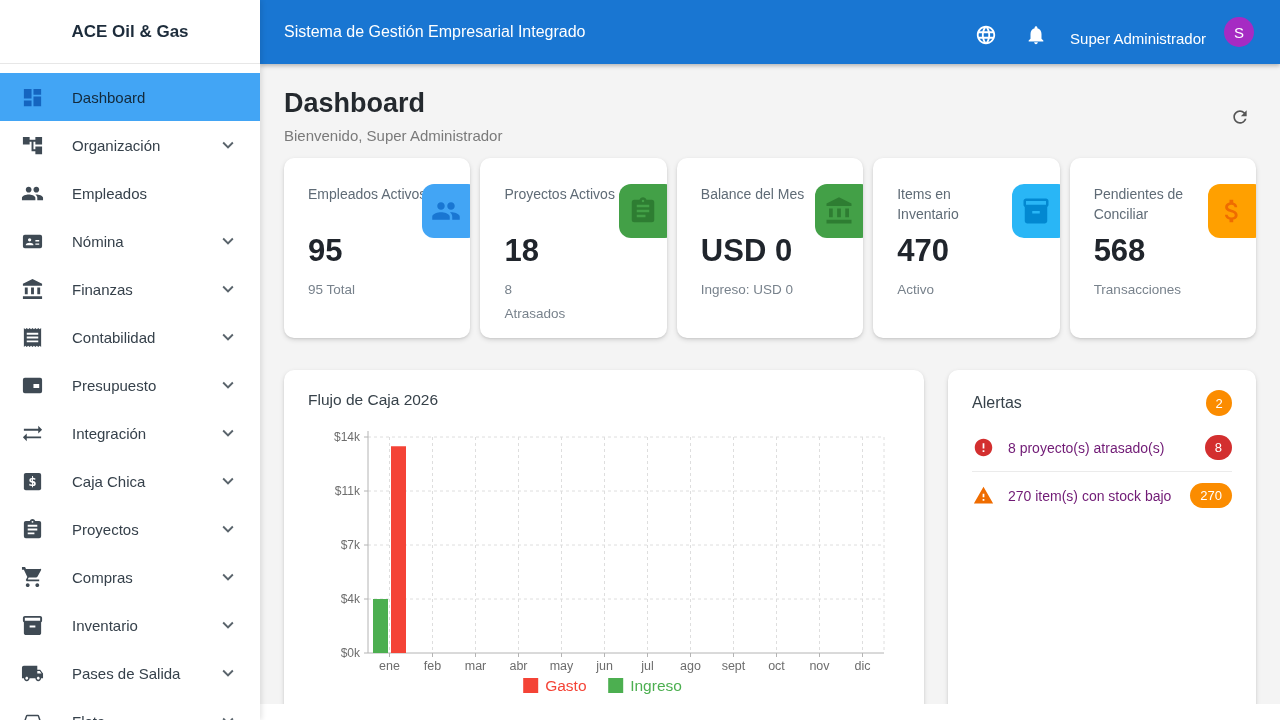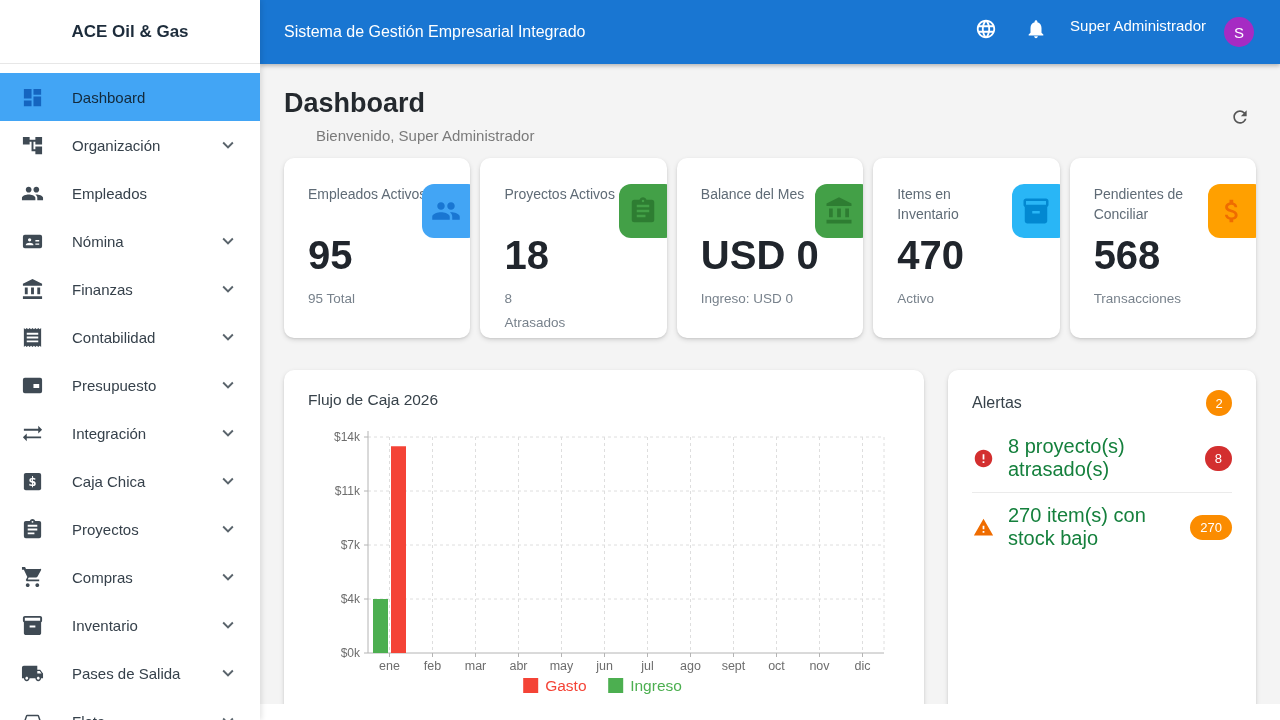--- a/index.html
+++ b/index.html
@@ -17,41 +17,41 @@
   .item .chev { width:24px; height:24px; color:#5a646c; display:flex; align-items:center; justify-content:center; margin-right:6px; }
   .item .chev svg { width:22px; height:22px; fill:currentColor; }
   .item.active { background:#42A5F5; }
   .item.active .mi { color:#1565C0; }
   .item.active .lbl { color:#13293a; }
 
   
   .main { flex:1; display:flex; flex-direction:column; min-width:0; }
   .topbar { height:64px; background:#1976D2; display:flex; align-items:center; padding:0 26px 0 24px; box-shadow:0 2px 4px rgba(0,0,0,.25); position:relative; z-index:4; }
   .topbar-title { color:#fff; font-size:16px; flex:1; }
-  .topbar-right { display:flex; align-items:flex-start; }
+  .topbar-right { display:flex; align-items:flex-end; }
   .tb-icon { width:24px; height:24px; color:#fff; display:flex; align-items:center; justify-content:center; cursor:pointer; }
   .tb-icon svg { width:22px; height:22px; fill:currentColor; }
   .tb-globe { margin-right:26px; }
   .tb-bell { margin-right:22px; }
   .tb-user { color:#fff; font-size:15px; margin-right:18px; cursor:pointer; }
   .avatar { width:30px; height:30px; border-radius:50%; color:#fff; font-size:15px; display:flex; align-items:center; justify-content:center; cursor:pointer; }
 
   .content { flex:1; background:#f4f4f4; padding:14px 24px 0 24px; overflow:hidden; }
 
   .page-head { display:flex; justify-content:space-between; align-items:center; }
   .page-title { font-size:27px; font-weight:700; color:#24292e; margin:10px 0 8px; }
-  .page-subtitle { font-size:15px; color:#7a7a7a; margin-bottom:14px;margin-left:32px; }
+  .page-subtitle { font-size:15px; color:#7a7a7a; margin-bottom:14px; }
   .refresh-btn { background:none; border:none; color:#555; cursor:pointer; padding:6px; }
   .refresh-btn svg { width:20px; height:20px; fill:currentColor; }
 
   
   .cards-row { display:flex; gap:10px; }
   .stat-card { flex:1; height:180px; background:#fff; border-radius:10px; box-shadow:0 2px 5px rgba(0,0,0,.13), 0 1px 2px rgba(0,0,0,.08); position:relative; overflow:hidden; padding:26px 24px 0 24px; }
   .stat-label { font-size:14px; line-height:20px; color:#5f6b76; padding-right:20px; min-height:40px; }
-  .stat-value { font-size:40px; font-weight:700; color:#20252c; margin-top:9px; white-space:nowrap; }
+  .stat-value { font-size:31px; font-weight:700; color:#20252c; margin-top:9px; white-space:nowrap; }
   .stat-sub { font-size:13.5px; color:#78828c; margin-top:9px; line-height:24px; white-space:pre-line; }
   .stat-icon { position:absolute; top:26px; right:-10px; width:58px; height:54px; border-radius:12px; display:flex; align-items:center; justify-content:center; padding-right:10px; }
   .stat-icon svg { width:30px; height:30px; fill:currentColor; }
 
   
   .panels { display:flex; gap:24px; margin-top:32px; }
   .panel { background:#fff; border-radius:10px; box-shadow:0 2px 5px rgba(0,0,0,.13), 0 1px 2px rgba(0,0,0,.08); }
   .chart-panel { width:640px; height:430px; padding:20px 24px; }
   .panel-title { font-size:15.5px; line-height:20px; color:#37424a; }
   #chart-svg { display:block; margin-top:12px; }
@@ -59,21 +59,21 @@
 
   .alerts-panel { width:308px; height:430px; padding:20px 24px; }
   .alerts-head { display:flex; justify-content:space-between; align-items:center; }
   .alerts-title { font-size:16px; color:#37424a; }
   .alerts-count { min-width:26px; height:26px; border-radius:50%; color:#fff; font-size:13px; display:flex; align-items:center; justify-content:center; }
   .alerts-list { margin-top:8px; }
   .alert-row { display:flex; align-items:center; padding:11px 0; }
   .alert-row.divided { border-bottom:1px solid #ebebeb; }
   .a-ic { width:22px; height:22px; flex:0 0 22px; display:flex; align-items:center; justify-content:center; }
   .a-ic svg { width:21px; height:21px; fill:currentColor; }
-  .a-tx { flex:1; font-size:20px; color:#15803d; margin-left:14px; }
+  .a-tx { flex:1; font-size:14px; color:#701a75; margin-left:14px; }
   .alert-badge { color:#fff; font-size:13px; padding:5px 10px; border-radius:14px; min-width:18px; text-align:center; }
 </style>
 </head>
 <body>
 
 <div class="app">
 
   <aside class="sidebar">
     <div class="brand">ACE Oil &amp; Gas</div>
     <nav class="menu" id="sidebar-menu">

